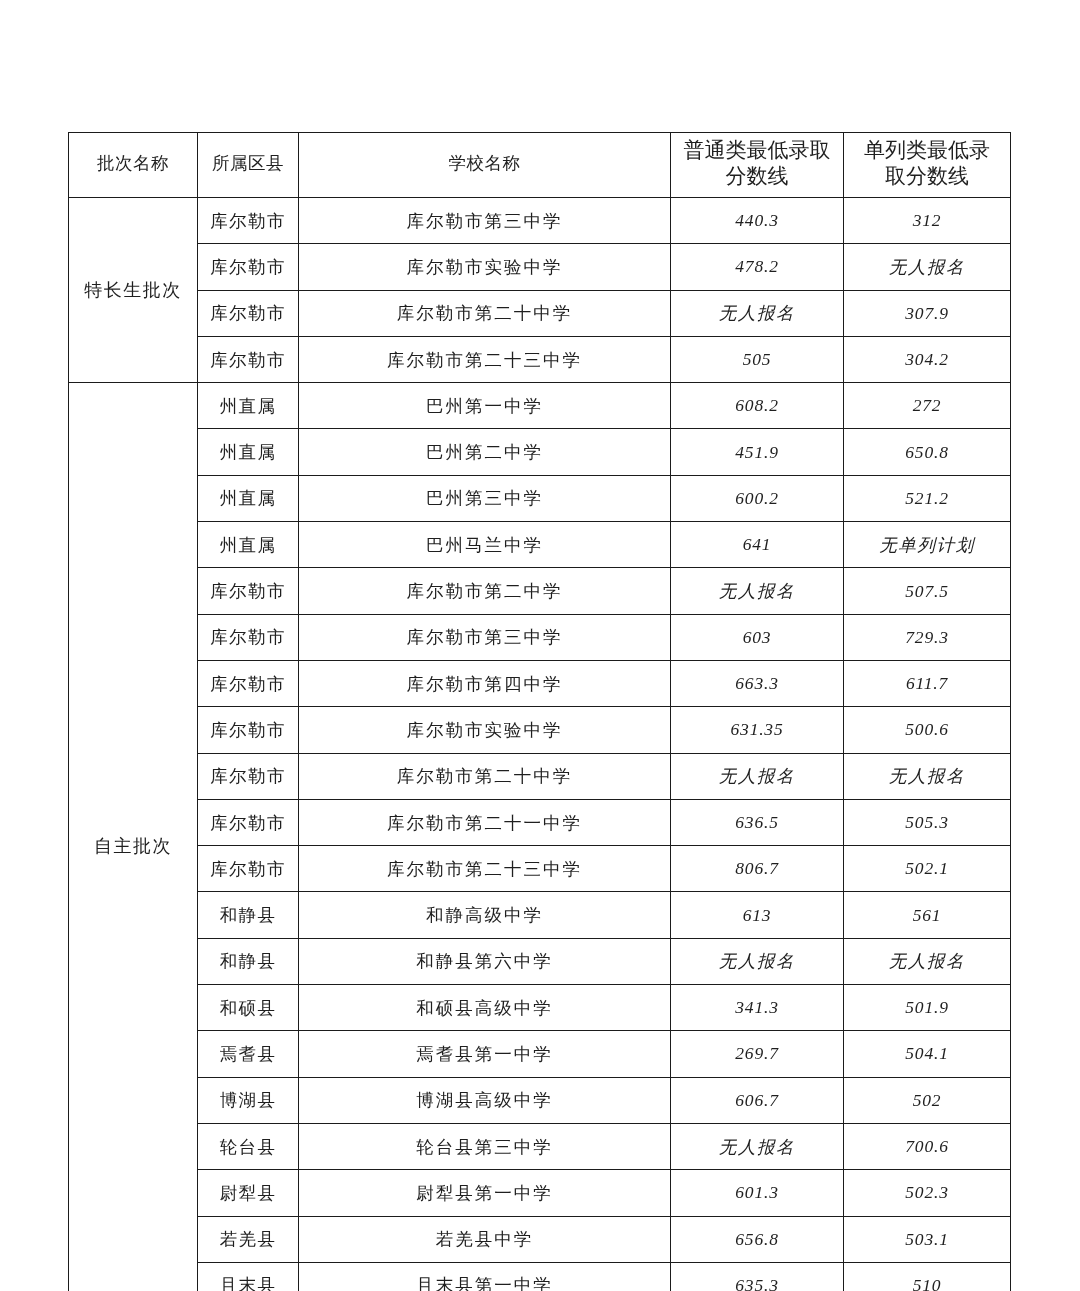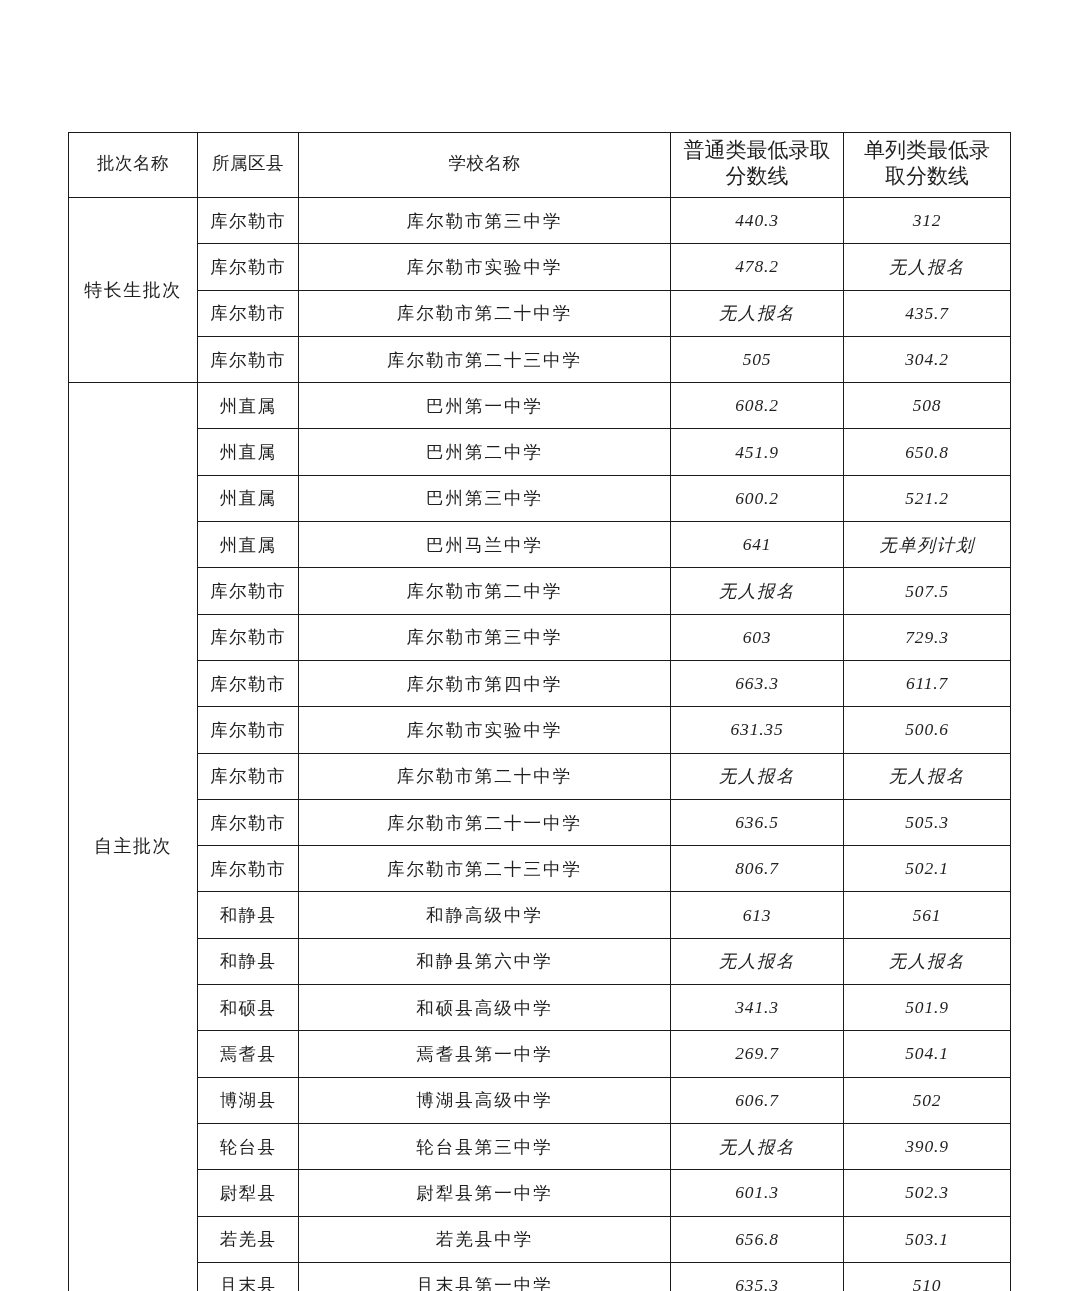--- a/index.html
+++ b/index.html
@@ -127,34 +127,34 @@
           <tr>
             <td class="district-cell">库尔勒市</td>
             <td class="school-cell">库尔勒市实验中学</td>
             <td class="score-cell">478.2</td>
             <td class="score-cell is-text">无人报名</td>
           </tr>
           <tr>
             <td class="district-cell">库尔勒市</td>
             <td class="school-cell">库尔勒市第二十中学</td>
             <td class="score-cell is-text">无人报名</td>
-            <td class="score-cell">435.7</td>
+            <td class="score-cell">307.9</td>
           </tr>
           <tr>
             <td class="district-cell">库尔勒市</td>
             <td class="school-cell">库尔勒市第二十三中学</td>
             <td class="score-cell">505</td>
             <td class="score-cell">304.2</td>
           </tr>
           <tr>
             <td class="batch-cell" rowspan="20">自主批次</td>
             <td class="district-cell">州直属</td>
             <td class="school-cell">巴州第一中学</td>
             <td class="score-cell">608.2</td>
-            <td class="score-cell">508</td>
+            <td class="score-cell">272</td>
           </tr>
           <tr>
             <td class="district-cell">州直属</td>
             <td class="school-cell">巴州第二中学</td>
             <td class="score-cell">451.9</td>
             <td class="score-cell">650.8</td>
           </tr>
           <tr>
             <td class="district-cell">州直属</td>
             <td class="school-cell">巴州第三中学</td>
@@ -236,21 +236,21 @@
           <tr>
             <td class="district-cell">博湖县</td>
             <td class="school-cell">博湖县高级中学</td>
             <td class="score-cell">606.7</td>
             <td class="score-cell">502</td>
           </tr>
           <tr>
             <td class="district-cell">轮台县</td>
             <td class="school-cell">轮台县第三中学</td>
             <td class="score-cell is-text">无人报名</td>
-            <td class="score-cell">390.9</td>
+            <td class="score-cell">700.6</td>
           </tr>
           <tr>
             <td class="district-cell">尉犁县</td>
             <td class="school-cell">尉犁县第一中学</td>
             <td class="score-cell">601.3</td>
             <td class="score-cell">502.3</td>
           </tr>
           <tr>
             <td class="district-cell">若羌县</td>
             <td class="school-cell">若羌县中学</td>

